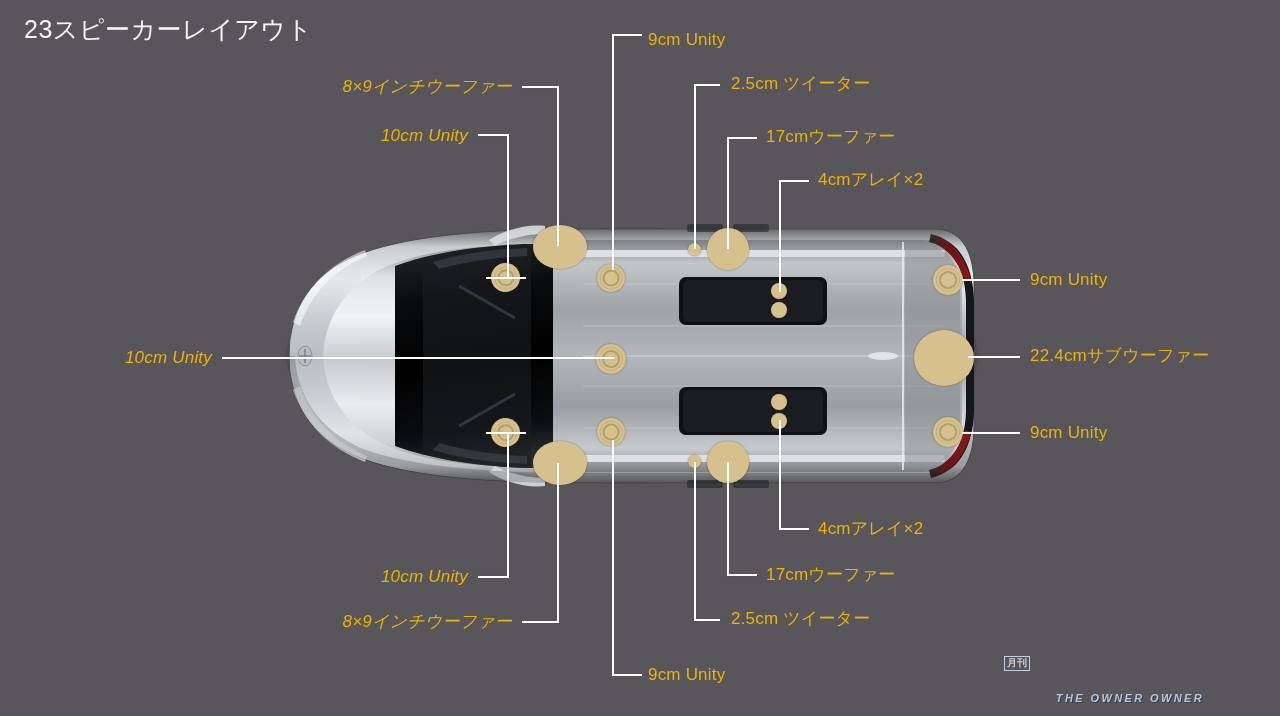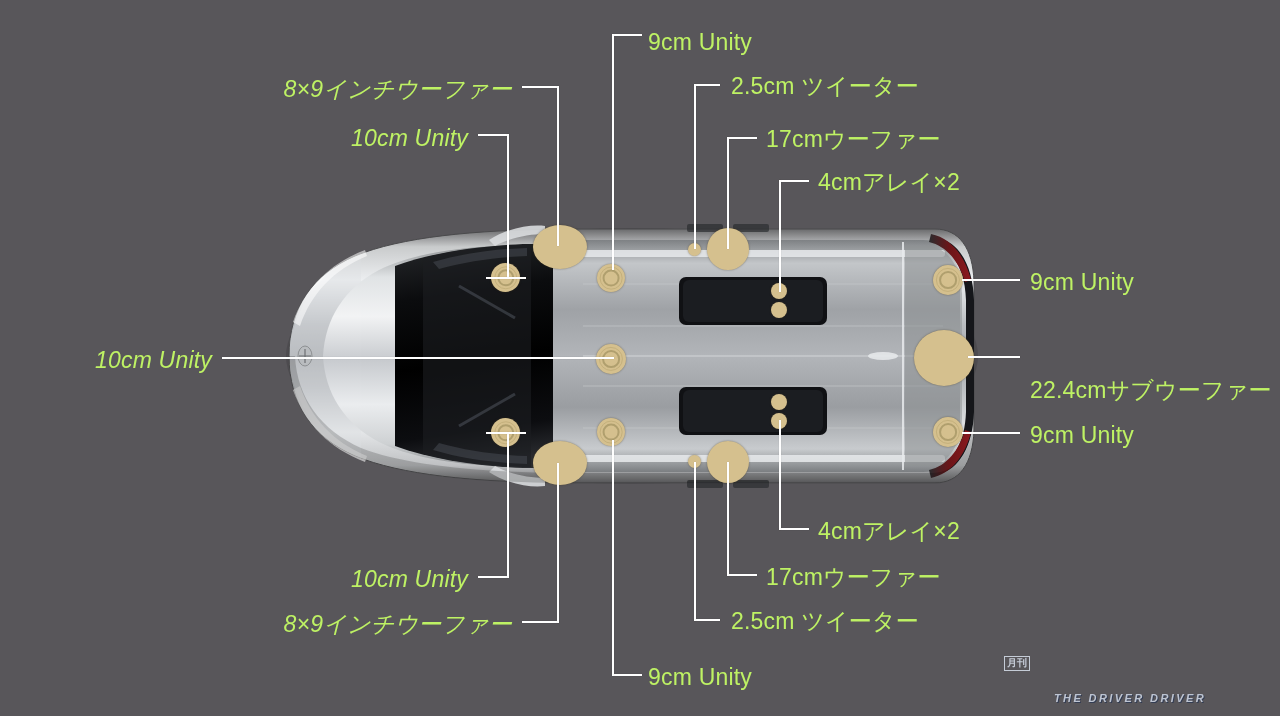--- a/index.html
+++ b/index.html
@@ -39,22 +39,22 @@
     position:absolute;
     background:#ffffff;
     box-shadow:0 0 1px rgba(0,0,0,.25);
   }
   .lead.h{height:2px;}
   .lead.v{width:2px;}
 
   
   .lbl{
     position:absolute;
-    color:#bef264;
-    font-size:23px;
+    color:#eab308;
+    font-size:17px;
     white-space:nowrap;
     letter-spacing:0.2px;
     line-height:1;
   }
   .lbl.r{transform:translateX(-100%);font-style:italic;}
 
   
   .spk{
     position:absolute;
     border-radius:50%;
@@ -125,20 +125,21 @@
     border:1px solid #cfd6e2;
     padding:1px 2px;
     text-shadow:none;
   }
 </style>
 </head>
 <body>
 
 <div id="stage">
 
+  <div id="title">23スピーカーレイアウト</div>
 
   <div id="car-wrap">
     <svg id="car-svg" viewBox="0 0 698 268" xmlns="http://www.w3.org/2000/svg">
       <defs>
         <linearGradient id="bodyV" x1="0" y1="0" x2="0" y2="1">
           <stop offset="0" stop-color="#6a6a6c"></stop>
           <stop offset="0.07" stop-color="#c9cbcc"></stop>
           <stop offset="0.20" stop-color="#eceef0"></stop>
           <stop offset="0.38" stop-color="#b9bcc0"></stop>
           <stop offset="0.50" stop-color="#a8abaf"></stop>
@@ -347,30 +348,30 @@
   <div class="lead v" style="left:779px;top:420px;height:110px;"></div>
 
   <div class="lbl" style="left:648px;top:31px;">9cm Unity</div>
   <div class="lbl r" style="left:512px;top:78px;">8×9インチウーファー</div>
   <div class="lbl r" style="left:468px;top:127px;">10cm Unity</div>
   <div class="lbl" style="left:731px;top:75px;">2.5cm ツイーター</div>
   <div class="lbl" style="left:766px;top:128px;">17cmウーファー</div>
   <div class="lbl" style="left:818px;top:171px;">4cmアレイ×2</div>
 
   <div class="lbl" style="left:1030px;top:271px;">9cm Unity</div>
-  <div class="lbl" style="left:1030px;top:347px;margin-top:32px;">22.4cmサブウーファー</div>
+  <div class="lbl" style="left:1030px;top:347px;">22.4cmサブウーファー</div>
   <div class="lbl" style="left:1030px;top:424px;">9cm Unity</div>
 
   <div class="lbl r" style="left:212px;top:349px;">10cm Unity</div>
 
   <div class="lbl r" style="left:468px;top:568px;">10cm Unity</div>
   <div class="lbl r" style="left:512px;top:613px;">8×9インチウーファー</div>
   <div class="lbl" style="left:648px;top:666px;">9cm Unity</div>
   <div class="lbl" style="left:731px;top:610px;">2.5cm ツイーター</div>
   <div class="lbl" style="left:766px;top:566px;">17cmウーファー</div>
   <div class="lbl" style="left:818px;top:520px;">4cmアレイ×2</div>
 
   <div id="watermark">
     <div id="wm-badge">月刊</div>
-    <div id="wm-sub">THE DRIVER DRIVER</div>
+    <div id="wm-sub">THE OWNER OWNER</div>
   </div>
 
 </div>
 
 </body></html>

